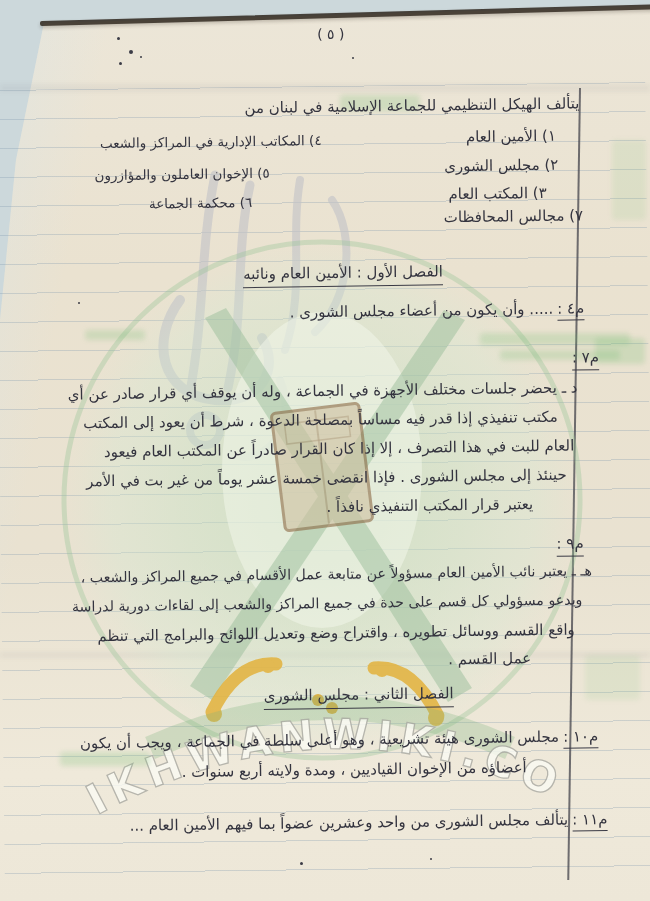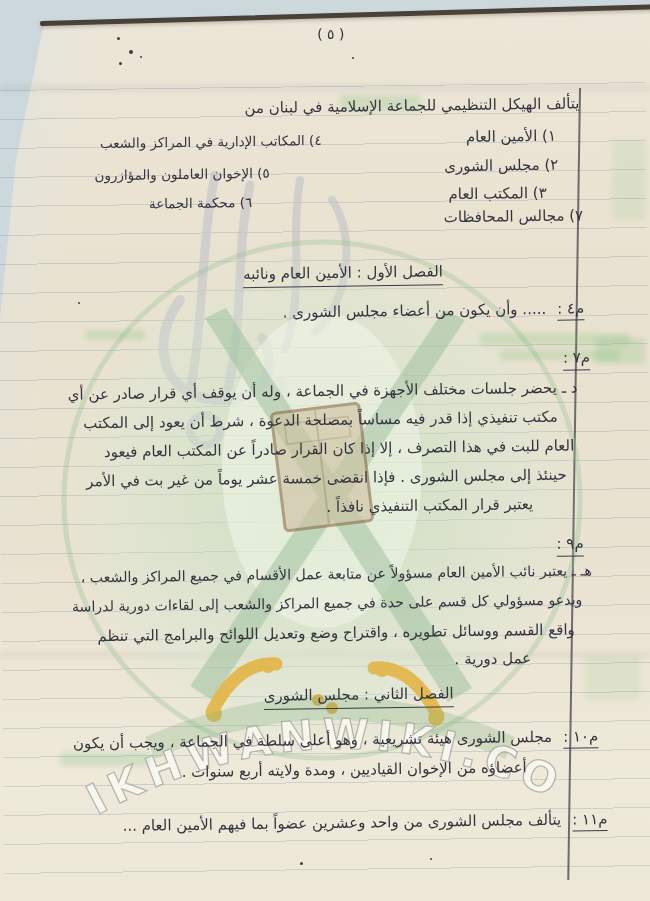--- a/index.html
+++ b/index.html
@@ -40,21 +40,21 @@
   .speck{position:absolute;background:#3c3c46;border-radius:50%;}
 
   
   .ink{
     position:absolute;inset:0;direction:rtl;color:#34343f;
     transform:rotate(-.8deg);transform-origin:325px 430px;
   }
   .hw{position:absolute;white-space:nowrap;font-size:15px;line-height:1.25;}
   .hw.small{font-size:13.5px;}
   .u{border-bottom:1.4px solid #3a3a45;padding-bottom:2px;}
-  .num{margin-left:11px;text-align:center;}
+  .num{margin-left:4px;text-align:center;}
   .head{border-bottom:1.4px solid #3a3a45;padding-bottom:3px;}
 </style>
 </head>
 <body>
 
 <div id="screen">
 
   <div class="paper"></div>
   <div class="top-edge"></div>
   <div class="rules"></div>
@@ -151,35 +151,35 @@
       <div class="hw small" style="top:164px;left:98px">٥) الإخوان العاملون والمؤازرون</div>
       <div class="hw small" style="top:193px;left:152px">٦) محكمة الجماعة</div>
     </div>
 
     <div class="hw head" style="top:264px;right:205px">الفصل الأول : الأمين العام ونائبه</div>
 
     <div class="hw" style="top:303px;right:64px">
       <span class="u num">م٤ :</span><span>..... وأن يكون من أعضاء مجلس الشورى .</span>
     </div>
 
-    <div class="hw u" style="top:352px;right:59px">م٧ :</div>
+    <div class="hw u" style="top:352px;right:50px">م٧ :</div>
     <div>
       <div class="hw" style="top:382px;right:72px">د ـ يحضر جلسات مختلف الأجهزة في الجماعة ، وله أن يوقف أي قرار صادر عن أي</div>
       <div class="hw" style="top:411px;right:92px">مكتب تنفيذي إذا قدر فيه مساساً بمصلحة الدعوة ، شرط أن يعود إلى المكتب</div>
       <div class="hw" style="top:440px;right:76px">العام للبت في هذا التصرف ، إلا إذا كان القرار صادراً عن المكتب العام فيعود</div>
       <div class="hw" style="top:469px;right:84px">حينئذ إلى مجلس الشورى . فإذا انقضى خمسة عشر يوماً من غير بت في الأمر</div>
       <div class="hw" style="top:498px;right:118px">يعتبر قرار المكتب التنفيذي نافذاً .</div>
     </div>
 
     <div class="hw u" style="top:538px;right:68px">م٩ :</div>
     <div>
       <div class="hw" style="top:566px;right:60px;font-size:14.2px">هـ ـ يعتبر نائب الأمين العام مسؤولاً عن متابعة عمل الأقسام في جميع المراكز والشعب ،</div>
       <div class="hw" style="top:595px;right:70px;font-size:14.2px">ويدعو مسؤولي كل قسم على حدة في جميع المراكز والشعب إلى لقاءات دورية لدراسة</div>
       <div class="hw" style="top:624px;right:78px">واقع القسم ووسائل تطويره ، واقتراح وضع وتعديل اللوائح والبرامج التي تنظم</div>
-      <div class="hw" style="top:652px;right:122px">عمل دورية .</div>
+      <div class="hw" style="top:652px;right:122px">عمل القسم .</div>
     </div>
 
     <div class="hw head" style="top:686px;right:200px">الفصل الثاني : مجلس الشورى</div>
 
     <div class="hw" style="top:731px;right:56px">
       <span class="u num">م١٠ :</span><span>مجلس الشورى هيئة تشريعية ، وهو أعلى سلطة في الجماعة ، ويجب أن يكون</span>
     </div>
     <div class="hw" style="top:761px;right:128px">أعضاؤه من الإخوان القياديين ، ومدة ولايته أربع سنوات .</div>
 
     <div class="hw" style="top:814px;right:48px">

